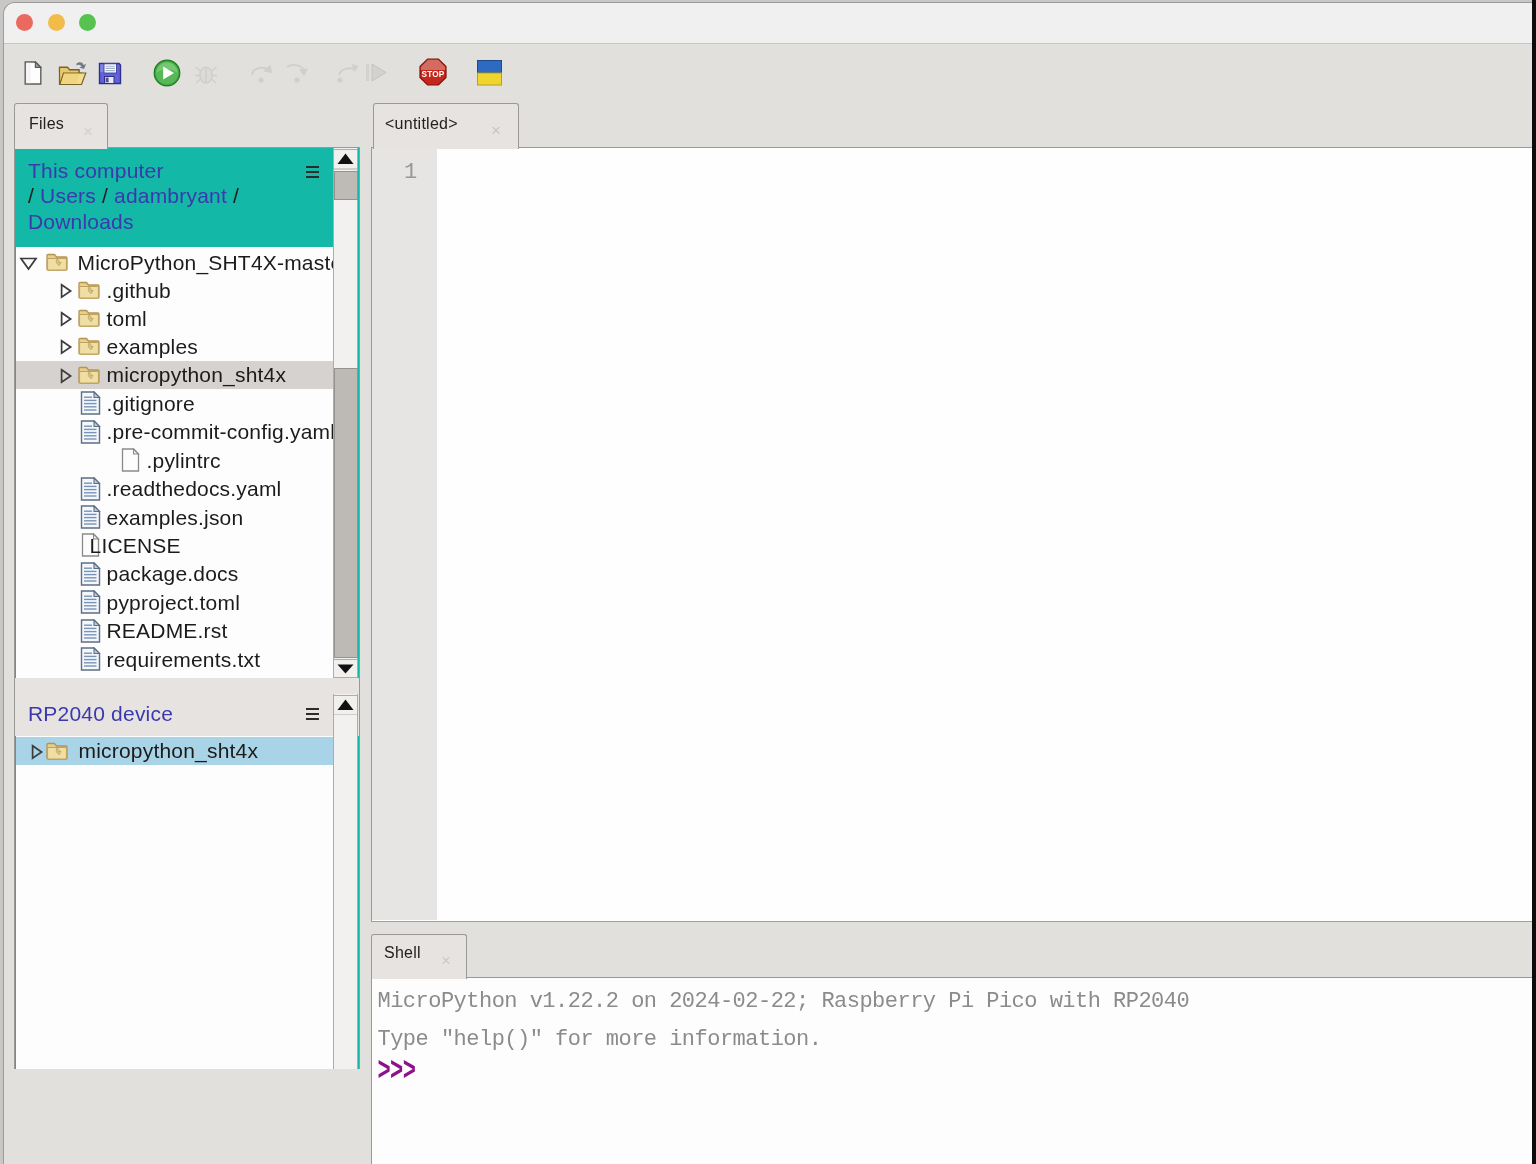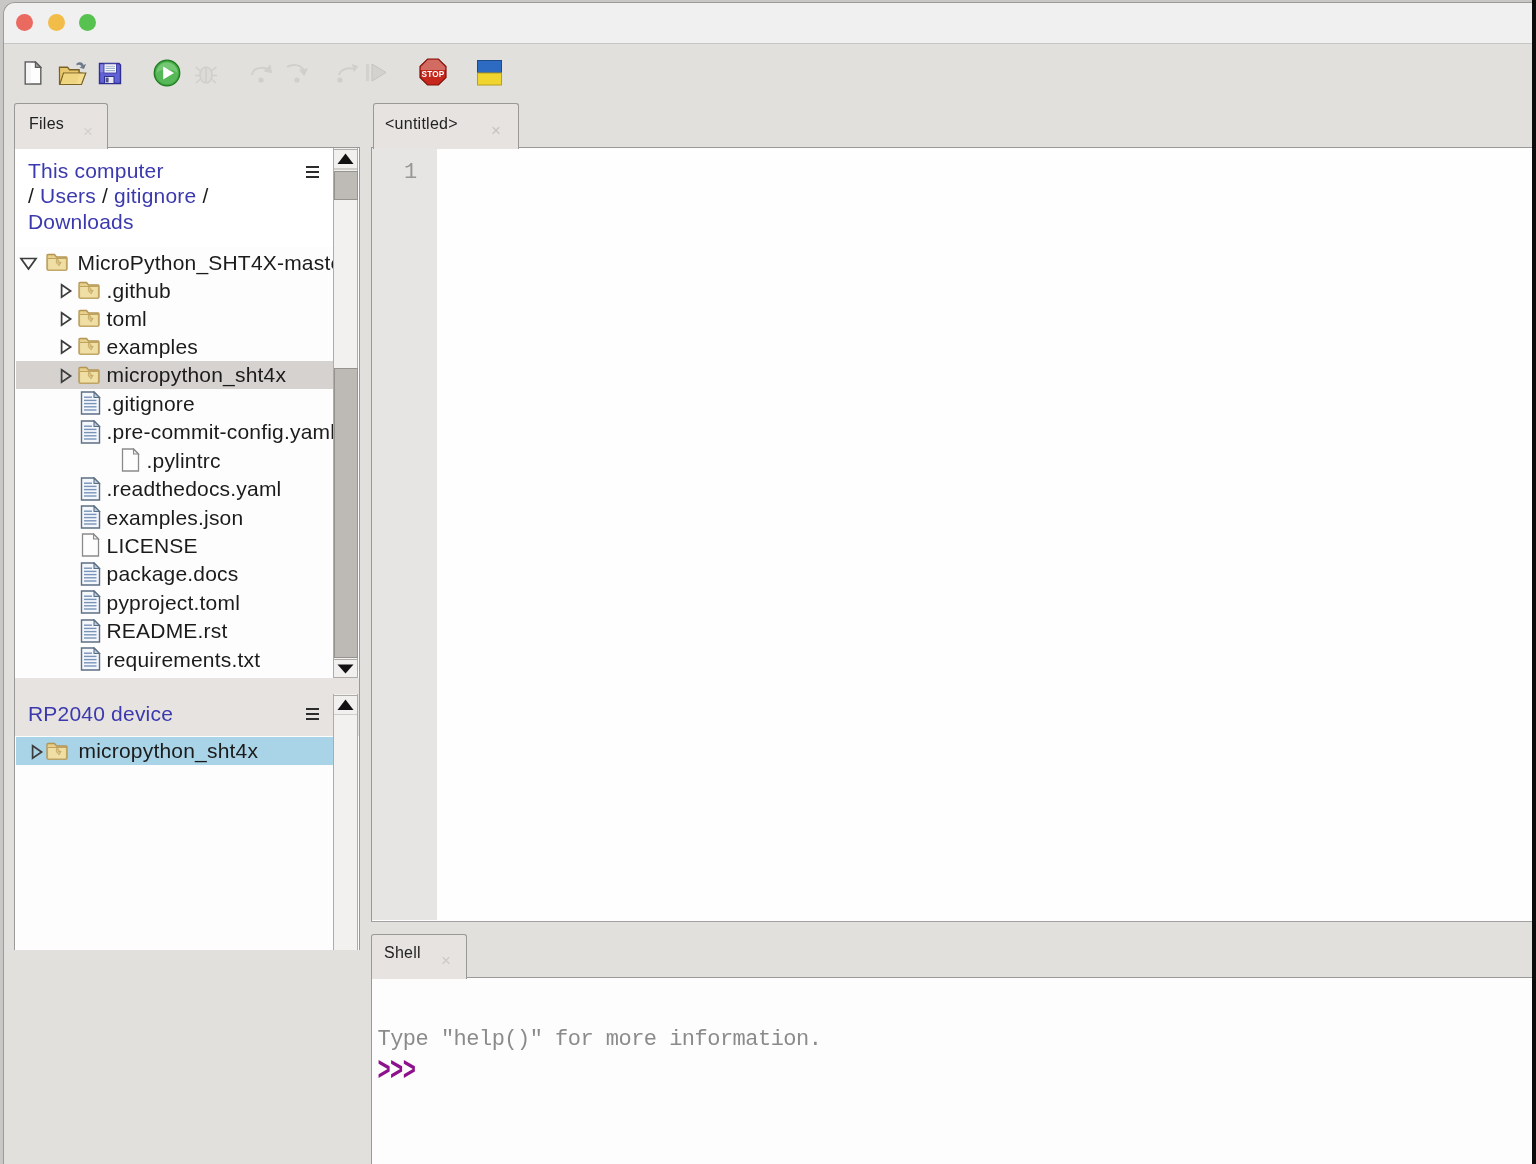--- a/index.html
+++ b/index.html
@@ -86,24 +86,24 @@
       <svg width="28" height="29" viewBox="0 0 28 29" style="position:absolute;left:414.5px;top:55px">
         <path d="M8.6 1 h10.8 l7.6 7.6 v10.8 l-7.6 7.6 H8.6 L1 19.4 V8.6 z" fill="#c5271c" stroke="#7e120b" stroke-width="1.2"></path>
 <path d="M8.9 1.8 h10.2 l7.1 7.1 v3 H1.8 v-3 z" fill="#d4796e" opacity="0.85"></path>
 <text x="14" y="18.5" font-family="Liberation Sans, sans-serif" font-size="8.2" font-weight="bold" fill="#ffffff" text-anchor="middle" style="letter-spacing:0.2px">STOP</text>
       </svg>
       <svg width="25" height="26" viewBox="0 0 25 26" style="position:absolute;left:472.5px;top:57px">
         <rect x="0.5" y="0.5" width="24" height="12.5" fill="#2d6bc2" stroke="#1e4a88" stroke-width="1"></rect>
 <rect x="0.5" y="13" width="24" height="12" fill="#f0d52f" stroke="#b89f1e" stroke-width="1"></rect>
       </svg>
 
-  <div class="abs" style="left:10px;top:144px;width:345.5px;height:803px;background:#ffffff;border:1.5px solid #9b9997;border-bottom:none;overflow:hidden;">
+  <div class="abs" style="left:10px;top:144px;width:345.5px;height:922px;background:#14b8a6;border:1.5px solid #9b9997;border-bottom:none;overflow:hidden;">
 
     <div class="abs tt link" style="left:13px;top:10.5px;">This computer</div>
-    <div class="abs tt" style="left:13px;top:36px;color:#1b1b1b;">/ <span class="link">Users</span> / <span class="link">gitignore</span> /</div>
+    <div class="abs tt" style="left:13px;top:36px;color:#1b1b1b;">/ <span class="link">Users</span> / <span class="link">adambryant</span> /</div>
     <div class="abs tt link" style="left:13px;top:61.5px;">Downloads</div>
     <div style="position:absolute;left:290.5px;top:17.5px;width:13px;height:2.4px;background:#2c2c2c"></div>
         <div style="position:absolute;left:290.5px;top:22.7px;width:13px;height:2.4px;background:#2c2c2c"></div>
         <div style="position:absolute;left:290.5px;top:27.9px;width:13px;height:2.4px;background:#2c2c2c"></div>
 
     <div class="abs" style="left:0.5px;top:98.5px;width:318px;height:431px;background:#fdfdfd;overflow:hidden;">
       <div style="position:absolute;left:0;top:1.8px;width:100%;height:28.4px;">
             <svg style="position:absolute;left:3px;top:7.5px" width="19" height="15" viewBox="0 0 19 15">
               <path d="M2 2.5 L17 2.5 L9.5 13 z" fill="none" stroke="#3c3c3c" stroke-width="1.7"></path>
             </svg>
@@ -219,21 +219,21 @@
 <line x1="4" y1="19" x2="16.5" y2="19"></line>
 </g>
 </svg></div>
             <div class="tt" style="position:absolute;left:91px;top:2.5px">examples.json</div>
           </div>
           <div style="position:absolute;left:0;top:284.8px;width:100%;height:28.4px;">
             <div style="position:absolute;left:64.5px;top:2px"><svg width="21" height="24" viewBox="0 0 21 24">
 <path d="M2.5 1 H13.5 l5 5 V23 H2.5 z" fill="#fdfdfd" stroke="#8a8a8a" stroke-width="1.3"></path>
 <path d="M13.5 1 l5 5 H13.5 z" fill="#eeeeee" stroke="#8a8a8a" stroke-width="1.1"></path>
 </svg></div>
-            <div class="tt" style="position:absolute;left:91px;top:2.5px">LICENSE</div>
+            <div class="tt" style="position:absolute;left:74px;top:2.5px">LICENSE</div>
           </div>
           <div style="position:absolute;left:0;top:313.3px;width:100%;height:28.4px;">
             <div style="position:absolute;left:64.5px;top:2px"><svg width="21" height="24" viewBox="0 0 21 24">
 <path d="M1.5 1 H14 l5.5 5.5 V23 H1.5 z" fill="#f4f7fb" stroke="#5c6f84" stroke-width="1.4"></path>
 <path d="M14 1 l5.5 5.5 H14 z" fill="#b9cde2" stroke="#5c6f84" stroke-width="1.1"></path>
 <g stroke="#7893b8" stroke-width="1.4">
 <line x1="4" y1="6.2" x2="12" y2="6.2"></line>
 <line x1="4" y1="9.4" x2="16.5" y2="9.4"></line>
 <line x1="4" y1="12.6" x2="16.5" y2="12.6"></line>
 <line x1="4" y1="15.8" x2="16.5" y2="15.8"></line>
@@ -324,20 +324,21 @@
           <path d="M12.5 4.5 L20.5 15.0 L4.5 15.0 z" fill="#111"></path>
         </svg>
   </div>
 
   <div class="abs" style="left:366.5px;top:143.5px;width:1161.5px;height:775px;background:#fefefe;border-top:1.5px solid #9b9997;border-left:1.5px solid #9b9997;border-bottom:1.5px solid #a3a19f;">
     <div class="abs" style="left:0;top:0;width:65px;height:772px;background:#e7e5e3;"></div>
     <div class="abs" style="left:32.5px;top:12.5px;font-family:'Liberation Mono',monospace;font-size:22px;letter-spacing:-0.6px;color:#999795;">1</div>
   </div>
 
   <div class="abs" style="left:366.5px;top:974px;width:1161.5px;height:187px;background:#fdfdfd;border-top:1.5px solid #9b9997;border-left:1.5px solid #9b9997;overflow:hidden;">
+    <div class="abs" style="left:6px;top:11px;letter-spacing:-0.52px;font-family:'Liberation Mono',monospace;font-size:22px;color:#8b8b8b;white-space:pre;">MicroPython v1.22.2 on 2024-02-22; Raspberry Pi Pico with RP2040</div>
     <div class="abs" style="left:6px;top:49px;letter-spacing:-0.52px;font-family:'Liberation Mono',monospace;font-size:22px;color:#8b8b8b;white-space:pre;">Type "help()" for more information.</div>
     <div class="abs" style="left:6px;top:80.5px;font-family:'Liberation Mono',monospace;font-size:22px;letter-spacing:-0.6px;font-weight:bold;color:#8d118d;transform:scaleY(1.5);transform-origin:left center;">&gt;&gt;&gt;</div>
   </div>
 
   <div class="abs" style="left:10px;top:99.5px;width:94px;height:46px;background:#e6e3e0;border:1.5px solid #9b9997;border-bottom:none;border-radius:3px 3px 0 0;"></div>
   <div class="abs tabtext" style="left:25px;top:112px;">Files</div>
   <div class="abs" style="left:79px;top:119px;font-size:17px;color:#d2d0ce;">×</div>
 
   <div class="abs" style="left:368.5px;top:100px;width:146px;height:45.5px;background:#e6e3e0;border:1.5px solid #9b9997;border-bottom:none;border-radius:3px 3px 0 0;"></div>
   <div class="abs tabtext" style="left:381px;top:111.5px;">&lt;untitled&gt;</div>

